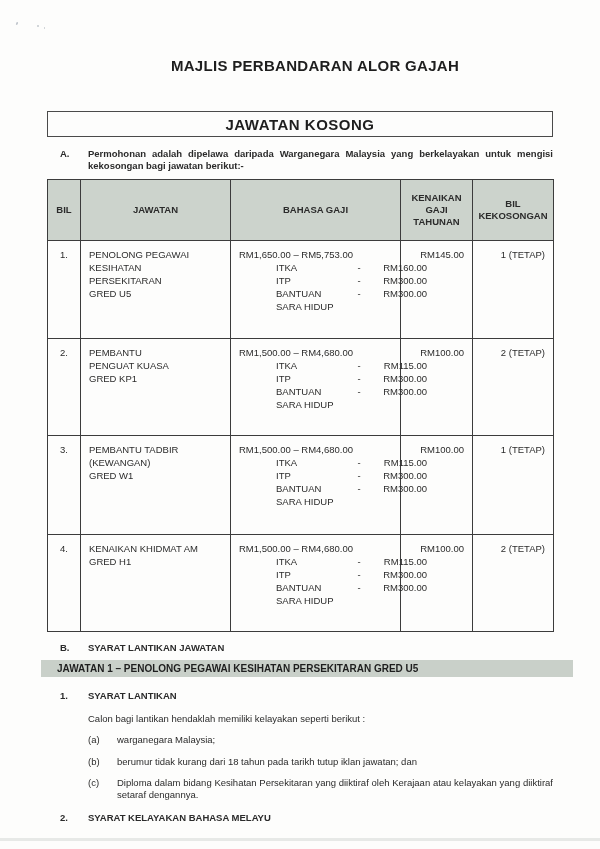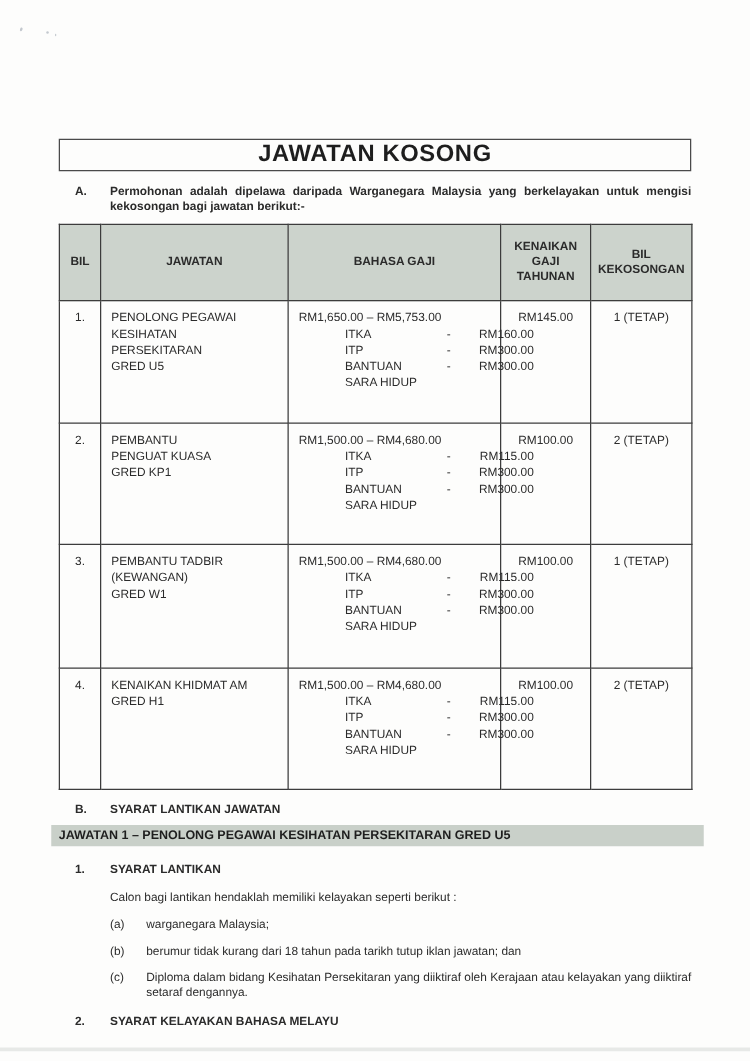--- a/index.html
+++ b/index.html
@@ -26,21 +26,21 @@
     position:absolute; left:30px; top:57px; width:570px;
     text-align:center; font-size:15px; font-weight:bold; color:#1e1e1e;
     letter-spacing:0.3px; margin:0;
   }
 
   .content { padding:0 47px; }
 
   .banner {
     margin-top:4px; height:24px; border:1px solid #4a4a4a;
     display:flex; align-items:center; justify-content:center;
-    font-size:19px; font-weight:bold; letter-spacing:0.5px; color:#1e1e1e;
+    font-size:15px; font-weight:bold; letter-spacing:0.5px; color:#1e1e1e;
   }
 
   .hang { display:flex; align-items:flex-start; font-size:9.5px; line-height:1.28; }
   .hang .lbl { flex:0 0 28px; font-weight:bold; }
   .hang .txt { flex:1; }
   .bold { font-weight:bold; }
   .justify { text-align:justify; }
   .pr12 { margin-right:12px; }
 
   .sec-a { margin:11px 0 0 13px; font-weight:bold; }
@@ -53,47 +53,48 @@
   table.vac th, table.vac td { border:1px solid #3c3c3c; }
   table.vac th {
     background:#ccd3cc; font-weight:bold; text-align:center; vertical-align:middle;
     height:56px; padding:2px 3px; line-height:1.3;
   }
   table.vac td { vertical-align:top; padding:8px 8px; line-height:1.35; }
   tr.h81 td { height:81px; } tr.h80 td { height:80px; } tr.h82 td { height:82px; }
   td.td-bil { text-align:center; padding-top:9px; }
   td.td-jaw { padding-left:11px; }
   td.td-gaji { padding-left:13px; padding-right:6px; }
-  td.td-ken, td.td-kek { text-align:center; padding-top:9px; }
+  td.td-ken, td.td-kek { text-align:right; padding-top:9px; }
   .prelines { white-space:pre-line; }
   .g-line { display:grid; grid-template-columns:76px 14px 61px;padding-left:37px; }
   .g-line .g-d { text-align:center; }
   .g-line .g-a { text-align:right; }
 
   .b-head { margin:10px 0 0 13px; }
   .bar {
     margin:6px 0 0 -6px; width:calc(100% + 6px);
-    background:#c9d0c9; padding:3px 4px 3px 6px;
+    background:#c9d0c9; padding:3px 4px 3px 16px;
     font-size:10px; font-weight:bold; color:#1e1e1e;
   }
   .sec-head { margin:13px 0 0 13px; }
   .intro { margin:10px 0 0 41px; font-size:9.5px; line-height:1.28; }
   .item { margin:9px 0 0 41px; }
   .item .lbl { flex:0 0 29px; font-weight:normal; }
   .note { margin:7px 0 0 70px; font-size:9.5px; }
 </style>
 </head>
 <body>
 
 <div class="page">
   <span class="scan-dot d1"></span>
   <span class="scan-dot d2"></span>
   <span class="scan-dot d3"></span>
 
   <div class="hdr">
+    <h1 class="org-title">MAJLIS PERBANDARAN ALOR GAJAH</h1>
   </div>
 
   <div class="content">
 
     <div class="banner">
       <span>JAWATAN KOSONG</span>
     </div>
 
     <div class="hang sec-a justify pr12">
       <span class="lbl">A.</span>

